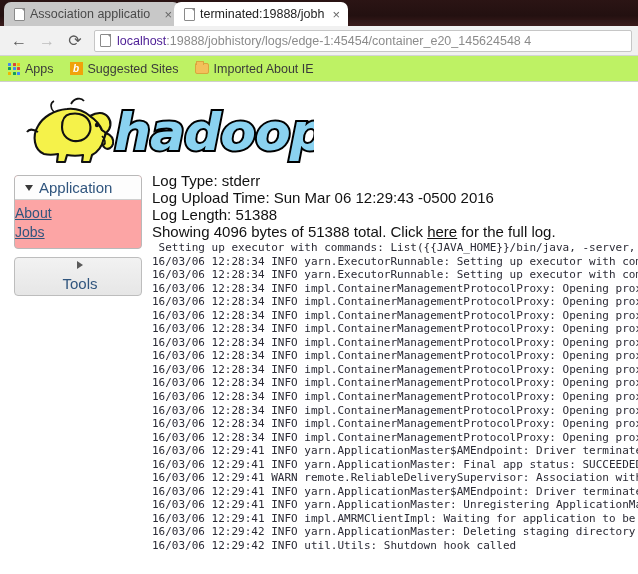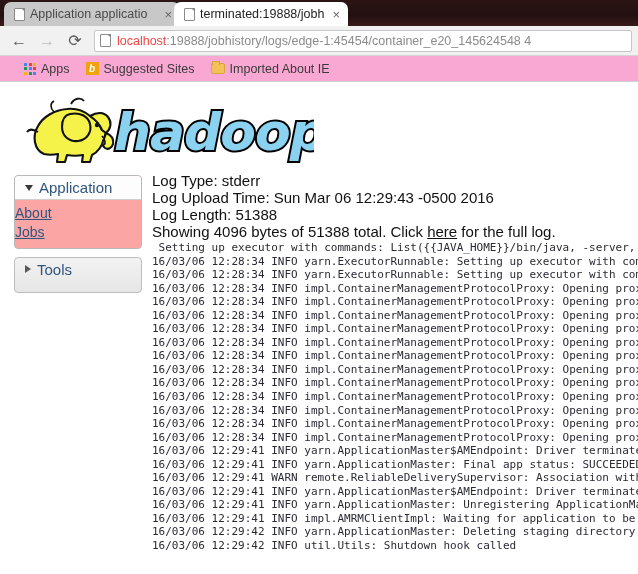--- a/index.html
+++ b/index.html
@@ -106,29 +106,29 @@
     padding: 0 5px;
     gap: 6px;
     overflow: hidden;
   }
   .url {
     font-size: 12.5px;
     color: #8b8b8b;
     white-space: nowrap;
     overflow: hidden;
   }
-  .url b { color: #ef4444; font-weight: normal; }
+  .url b { color: #4c1d95; font-weight: normal; }
 
   .bookmarks {
     height: 26px;
-    background: #f9a8d4;
+    background: #bef264;
     border-bottom: 1px solid #cfcfcf;
     display: flex;
     align-items: center;
-    padding: 0 24px;
+    padding: 0 8px;
     gap: 16px;
     font-size: 12.5px;
     color: #3a3a3a;
   }
   .bm { display: flex; align-items: center; gap: 5px; white-space: nowrap; }
   .apps-grid {
     width: 12px; height: 12px;
     display: grid;
     grid-template-columns: repeat(3,3px);
     grid-template-rows: repeat(3,3px);
@@ -201,23 +201,24 @@
     line-height: 1.35;
   }
   .collapsed-panel {
     margin-top: 8px;
     border: 1px solid #bdbdbd;
     border-radius: 4px;
     background: linear-gradient(180deg,#f2f2f2,#e6e6e6);
     display: flex;
     align-items: center;
     gap: 6px;
-    padding: 3px 6px 14px 10px;
+    padding: 3px 6px 3px 10px;
     font-size: 15px;
     color: #30557e;
+    flex-direction: column;
   }
   .tri-down {
     width: 0; height: 0;
     border-left: 4px solid transparent;
     border-right: 4px solid transparent;
     border-top: 6px solid #3a3a3a;
     flex: 0 0 auto;
   }
   .tri-right {
     width: 0; height: 0;
@@ -252,21 +253,21 @@
   .logline { white-space: pre; }
 </style>
 </head>
 <body>
 
 <div id="browser">
 
   <div class="tabstrip">
     <div class="tab inactive">
       <span class="page-icon"></span>
-      <span class="tab-title">Application applicatio</span>
+      <span class="tab-title">Association applicatio</span>
       <span class="tab-close">×</span>
     </div>
     <div class="tab active">
       <span class="page-icon"></span>
       <span class="tab-title">terminated:19888/jobh</span>
       <span class="tab-close">×</span>
     </div>
   </div>
 
   <div class="toolbar">

